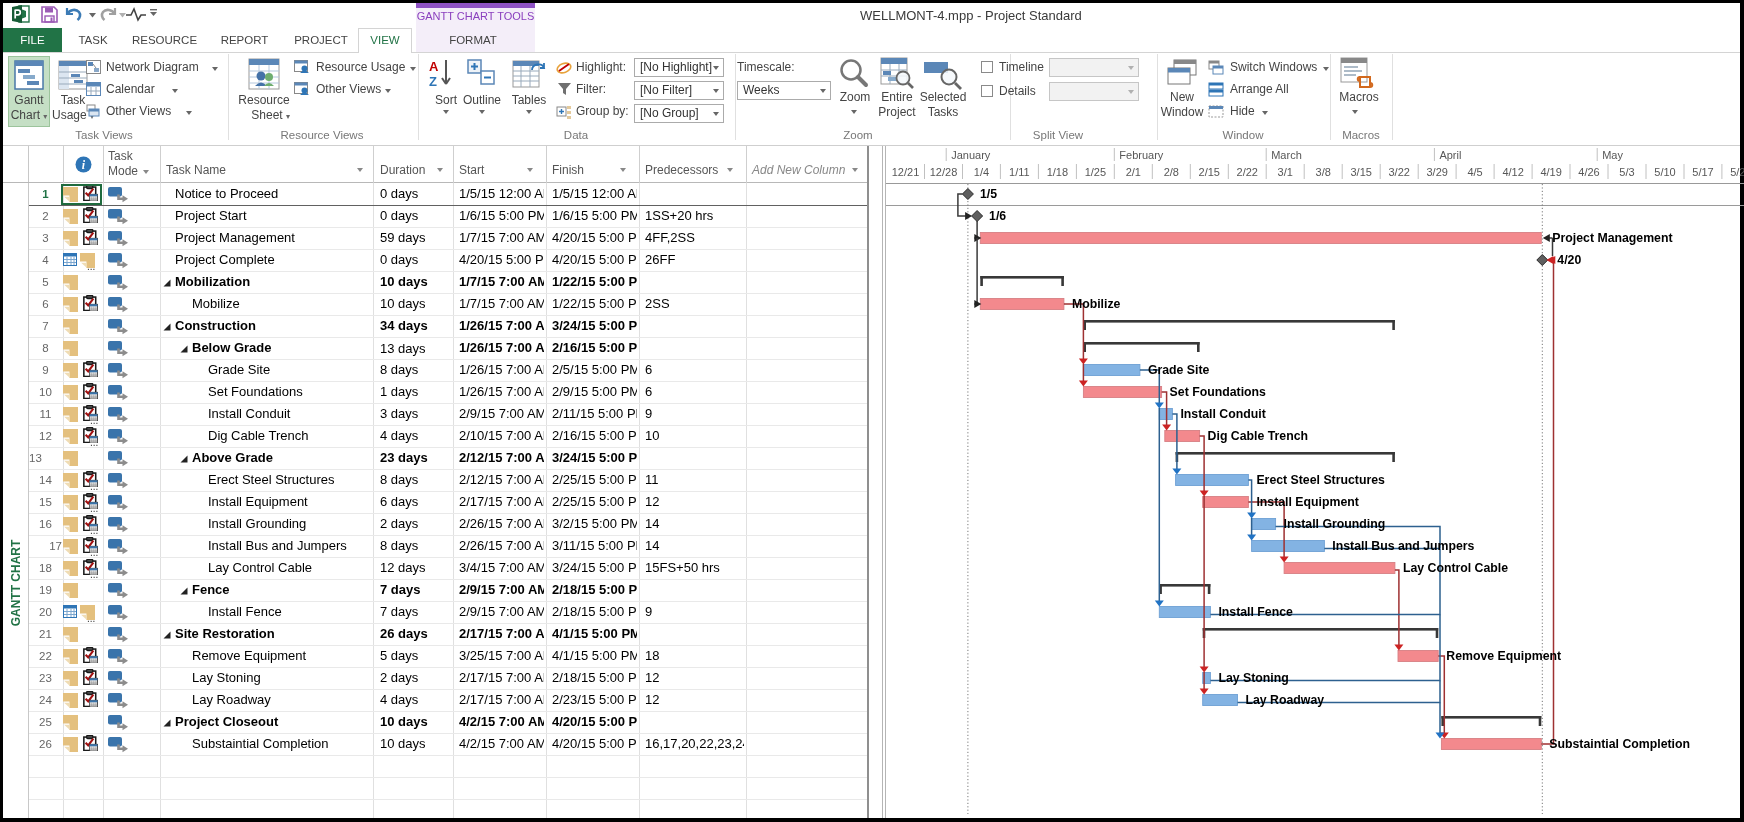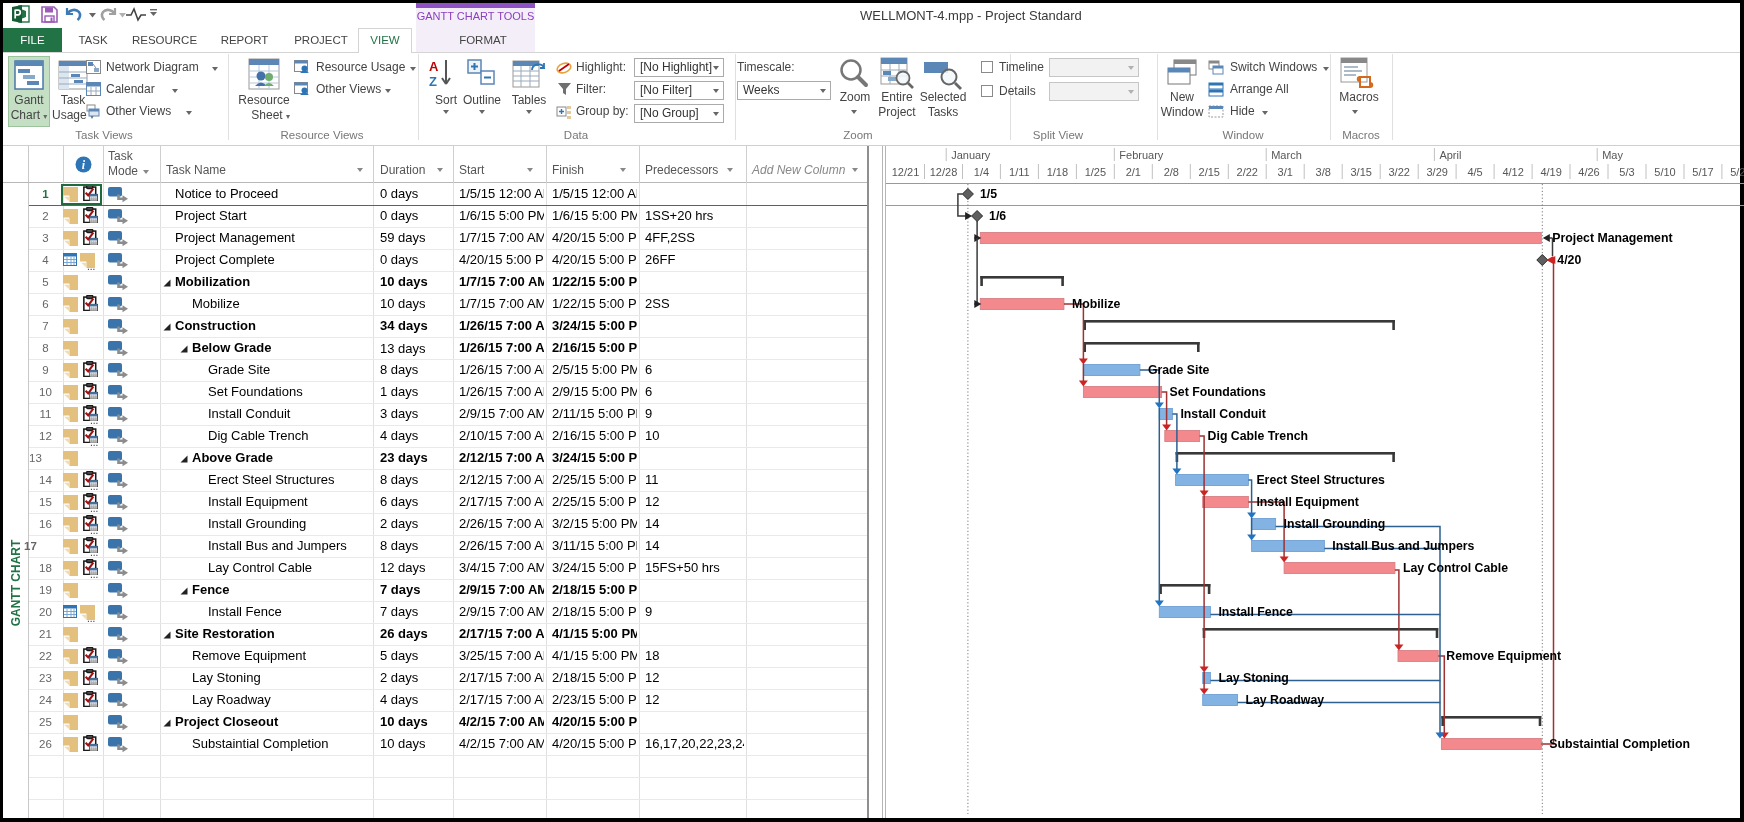--- a/index.html
+++ b/index.html
@@ -56,21 +56,21 @@
 <div class="abs" style="left:416px;top:8px;width:119px;height:44px;background:#F4EEF9"></div>
 <div class="abs" style="left:416px;top:10px;width:119px;text-align:center;font-size:11px;color:#8A3FBE">GANTT CHART TOOLS</div>
 <div class="abs" style="left:3px;top:28px;width:59px;height:24px;background:#217346"></div>
 <div class="tab" style="left:3px;width:59px;color:#fff">FILE</div>
 <div class="tab" style="left:63px;width:60px">TASK</div>
 <div class="tab" style="left:123px;width:83px">RESOURCE</div>
 <div class="tab" style="left:206px;width:77px">REPORT</div>
 <div class="tab" style="left:283px;width:76px">PROJECT</div>
 <div class="abs" style="left:358px;top:28px;width:54px;height:25px;background:#fff;border:1px solid #d4d4d4;border-bottom:none"></div>
 <div class="tab" style="left:358px;width:54px;color:#217346">VIEW</div>
-<div class="tab" style="left:430px;width:106px">FORMAT</div>
+<div class="tab" style="left:420px;width:106px">FORMAT</div>
 <div class="abs" style="left:3px;top:52px;width:355px;height:1px;background:#d4d4d4"></div>
 <div class="abs" style="left:412px;top:52px;width:1328px;height:1px;background:#d4d4d4"></div>
 <div class="abs" style="left:3px;top:53px;width:1737px;height:92px;background:#fff"></div>
 <div class="gsep" style="left:228px"></div>
 <div class="gsep" style="left:418px"></div>
 <div class="gsep" style="left:735px"></div>
 <div class="gsep" style="left:1010px"></div>
 <div class="gsep" style="left:1157px"></div>
 <div class="gsep" style="left:1330px"></div>
 <div class="gsep" style="left:1392px"></div>
@@ -621,21 +621,21 @@
   </svg>
 <div class="abs" style="left:90px;top:526px;font-size:10px;color:#333;line-height:9px">...</div>
 <svg class="abs" style="left:108px;top:517px" width="21" height="16" viewBox="0 0 21 16">
     <use href="#mode"></use>
   </svg>
 <div class="cell" style="left:208px;top:513px;width:162px;font-weight:normal">Install Grounding</div>
 <div class="cell" style="left:380px;top:513px;width:71px;font-weight:normal">2 days</div>
 <div class="cell" style="left:459px;top:513px;width:85px;font-weight:normal">2/26/15 7:00 AM</div>
 <div class="cell" style="left:552px;top:513px;width:85px;font-weight:normal">3/2/15 5:00 PM</div>
 <div class="cell" style="left:645px;top:513px;width:99px;font-weight:normal">14</div>
-<div class="cell" style="left:14px;top:535px;width:33px;text-align:center;color:#666;font-weight:bold;font-size:11.5px">17</div>
+<div class="cell" style="left:29px;top:535px;width:33px;text-align:right;color:#666;font-weight:normal;font-size:11.5px">17</div>
 <svg class="abs" style="left:63px;top:538.5px" width="15" height="15" viewBox="0 0 14 14">
     <use href="#note"></use>
   </svg>
 <svg class="abs" style="left:83px;top:536.5px" width="15" height="16" viewBox="0 0 14.5 15.5">
     <use href="#clip"></use>
   </svg>
 <div class="abs" style="left:90px;top:548px;font-size:10px;color:#333;line-height:9px">...</div>
 <svg class="abs" style="left:108px;top:539px" width="21" height="16" viewBox="0 0 21 16">
     <use href="#mode"></use>
   </svg>

